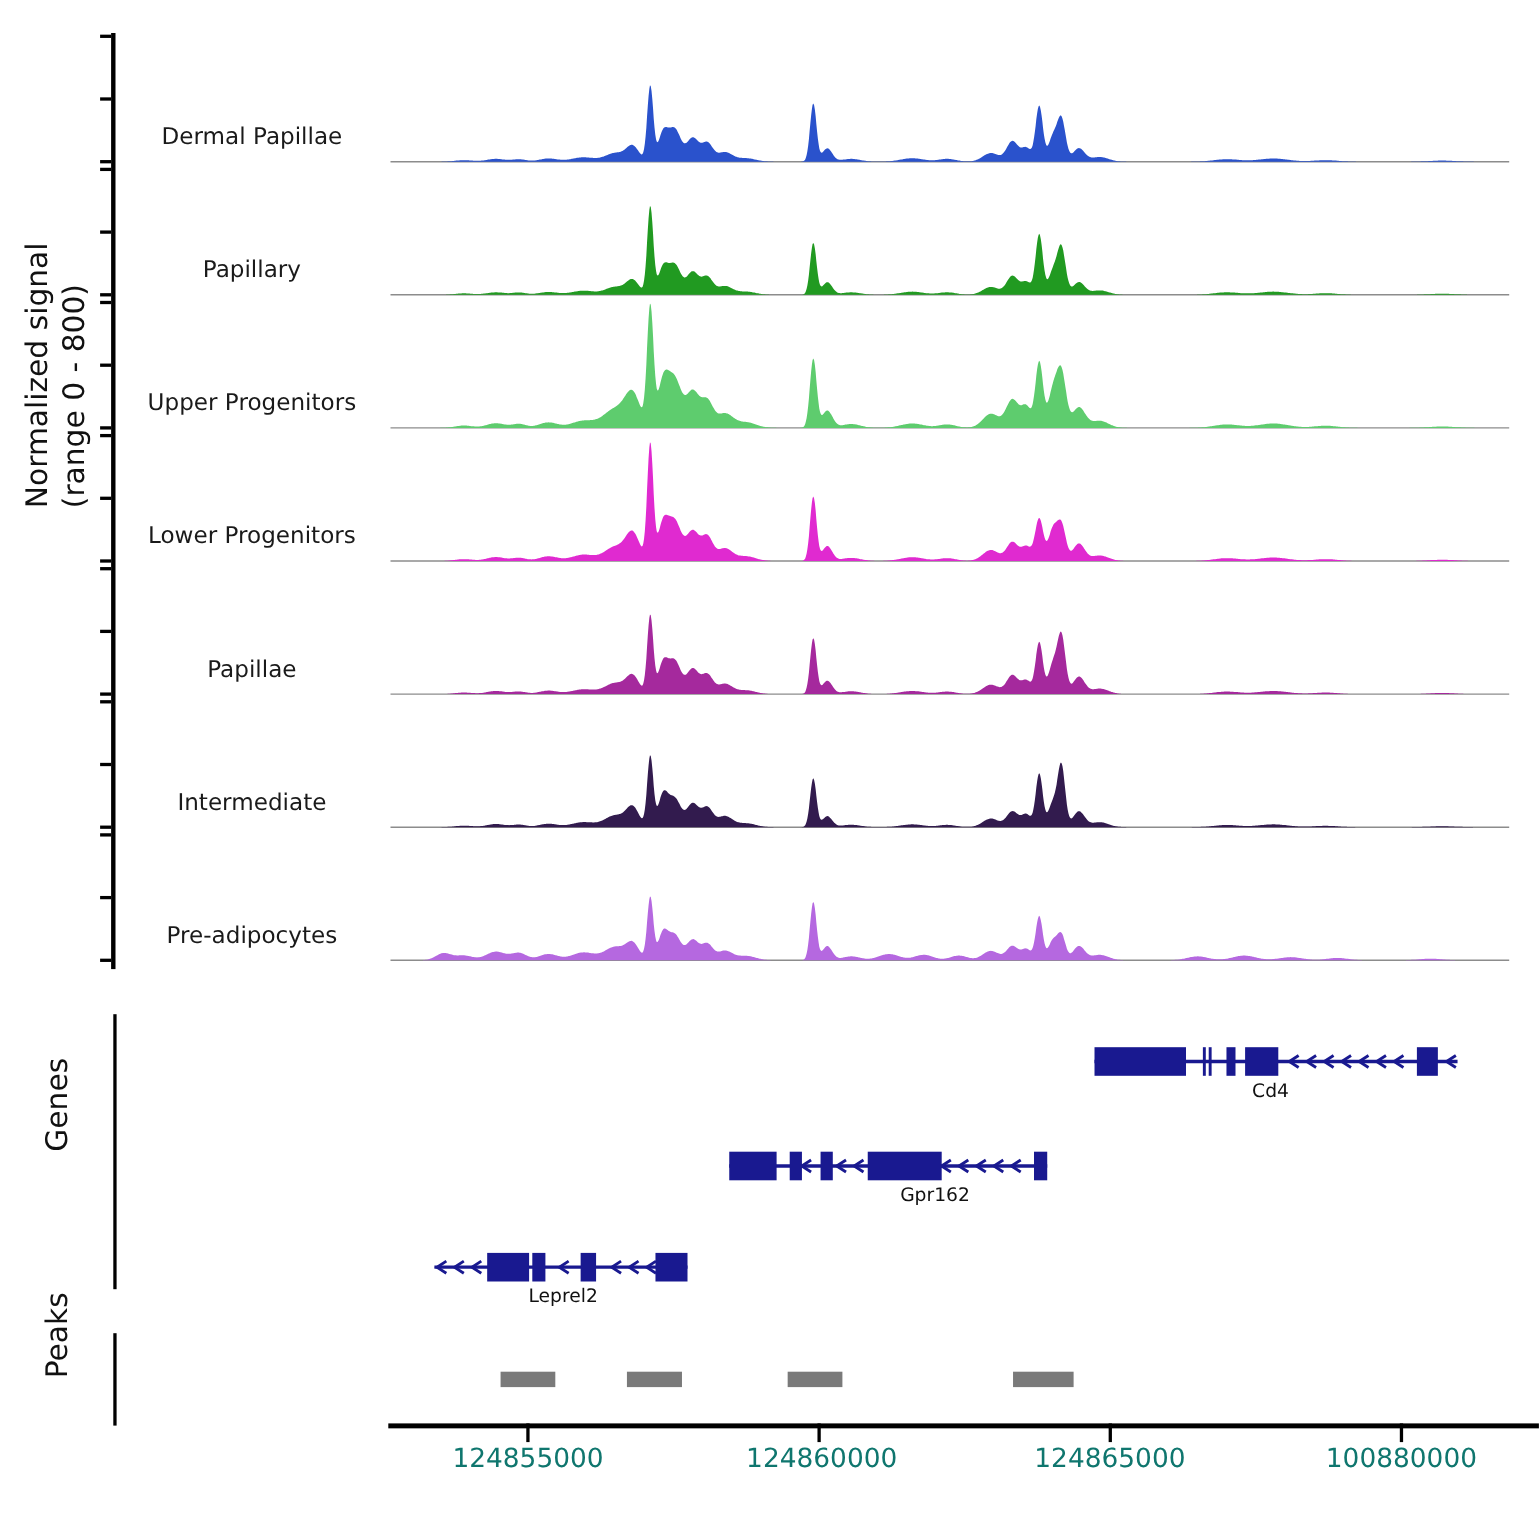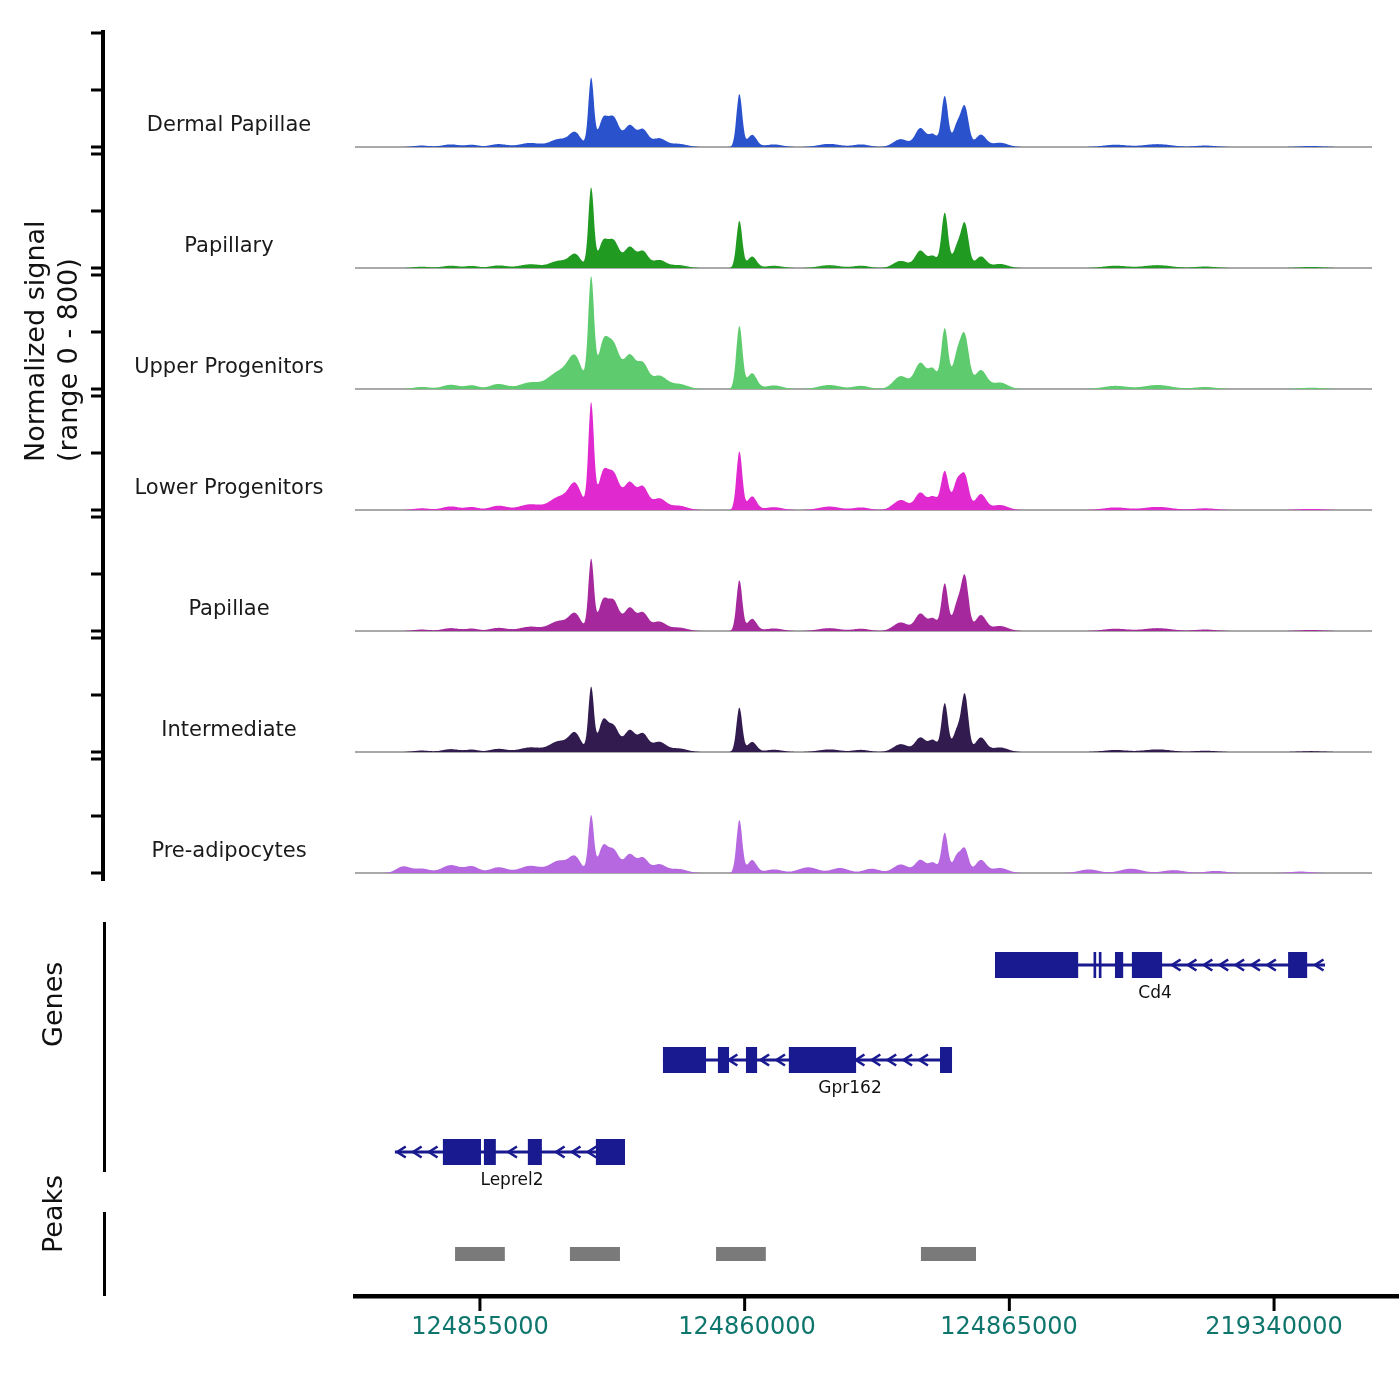--- a/index.html
+++ b/index.html
@@ -135,15 +135,15 @@
     <div>Peaks</div>
   </div>
 
   <div class="gene-label" style="left:1155px;top:938px">Cd4</div>
   <div class="gene-label" style="left:850px;top:1033px">Gpr162</div>
   <div class="gene-label" style="left:512px;top:1125px">Leprel2</div>
 
   <div class="xtick-label" style="left:480px">124855000</div>
   <div class="xtick-label" style="left:747px">124860000</div>
   <div class="xtick-label" style="left:1009px">124865000</div>
-  <div class="xtick-label" style="left:1274px">219340000</div>
+  <div class="xtick-label" style="left:1274px">100880000</div>
 
 </div>
 
 </body></html>

